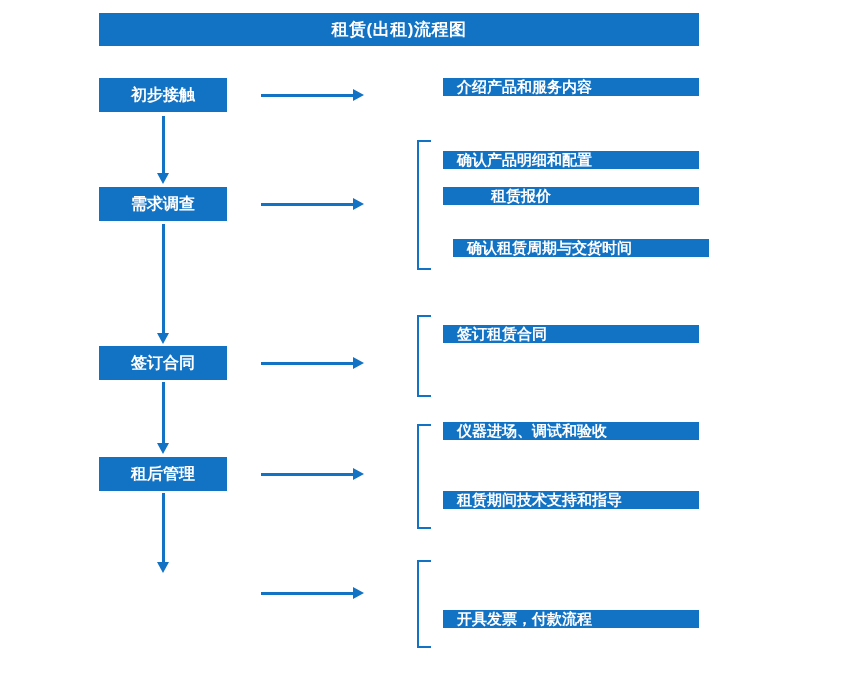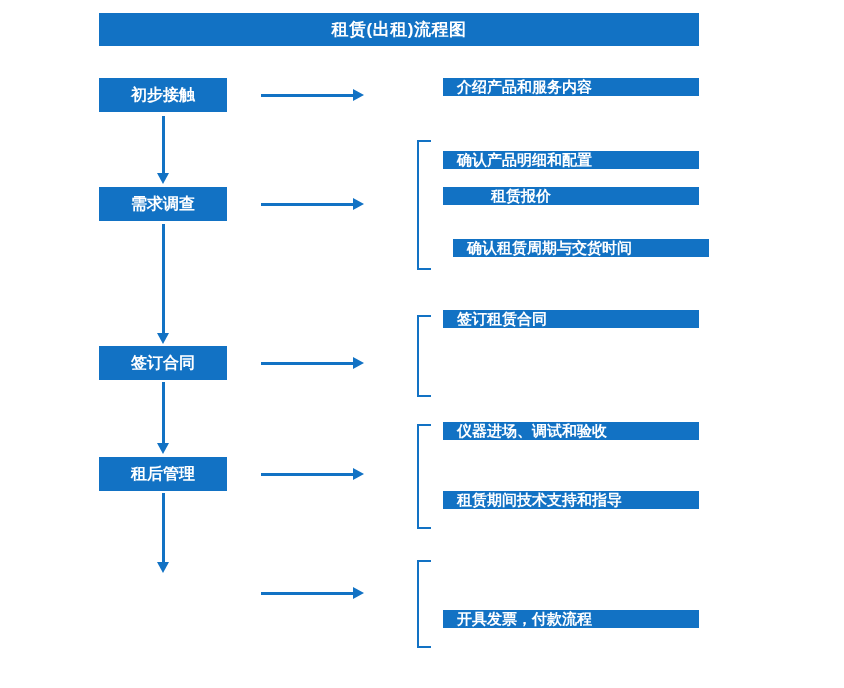--- a/index.html
+++ b/index.html
@@ -154,18 +154,18 @@
 
   <div class="bracket" style="left:417px; top:140px; height:130px;"></div>
   <div class="bracket" style="left:417px; top:315px; height:82px;"></div>
   <div class="bracket" style="left:417px; top:424px; height:105px;"></div>
   <div class="bracket" style="left:417px; top:560px; height:88px;"></div>
 
   <div class="node detail" style="left:443px; top:78px;  width:256px;">介绍产品和服务内容</div>
   <div class="node detail" style="left:443px; top:135px; width:256px;margin-top:16px;">确认产品明细和配置</div>
   <div class="node detail" style="left:443px; top:187px; width:256px;padding-left:48px;">租赁报价</div>
   <div class="node detail" style="left:443px; top:239px; width:256px;margin-left:10px;">确认租赁周期与交货时间</div>
-  <div class="node detail" style="left:443px; top:310px; width:256px;">签订租赁合同</div>
+  <div class="node detail" style="left:443px; top:325px; width:256px;">签订租赁合同</div>
   <div class="node detail" style="left:443px; top:491px; width:256px;">租赁期间技术支持和指导</div>
   <div class="node detail" style="left:443px; top:422px; width:256px;">仪器进场、调试和验收</div>
   <div class="node detail" style="left:443px; top:610px; width:256px;">开具发票，付款流程</div>
 
 </div>
 
 </body></html>

